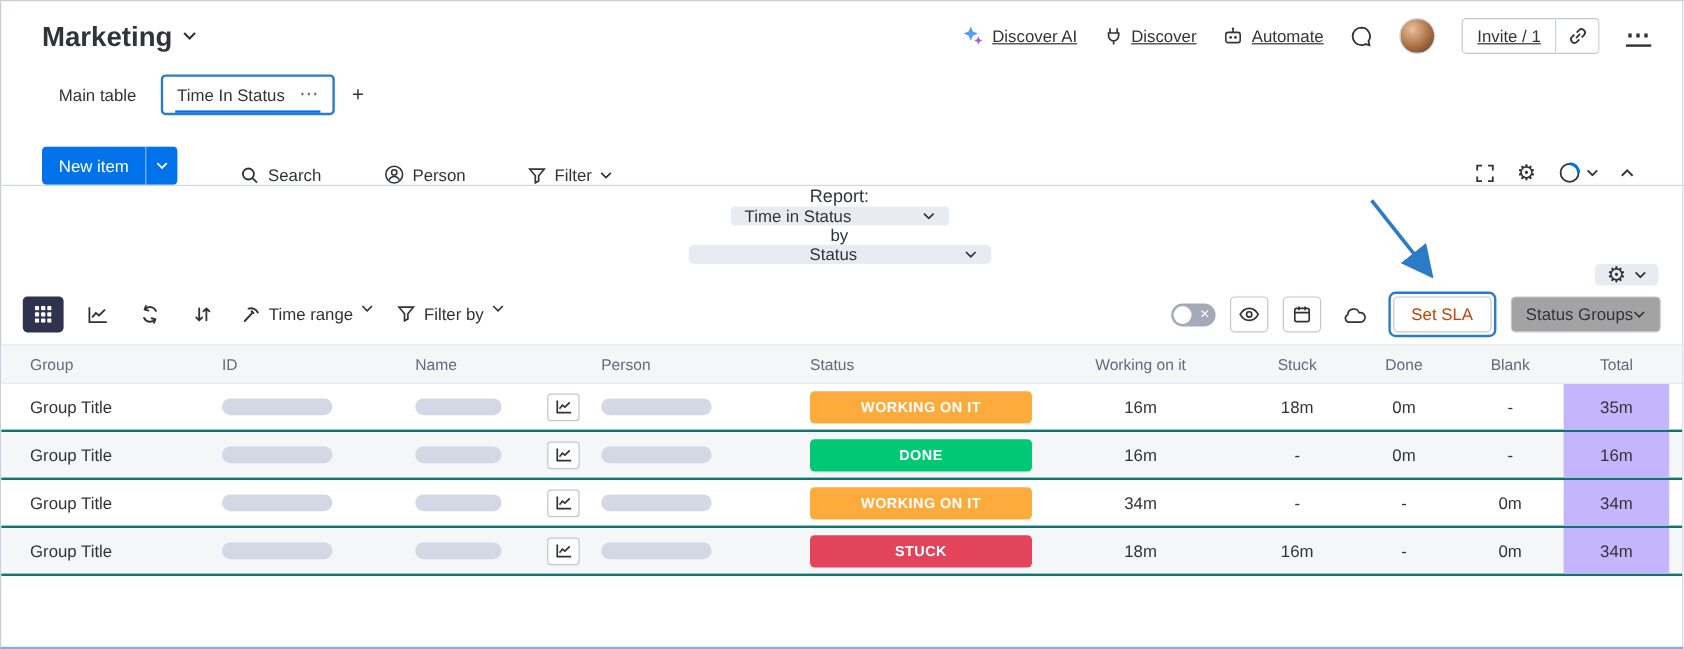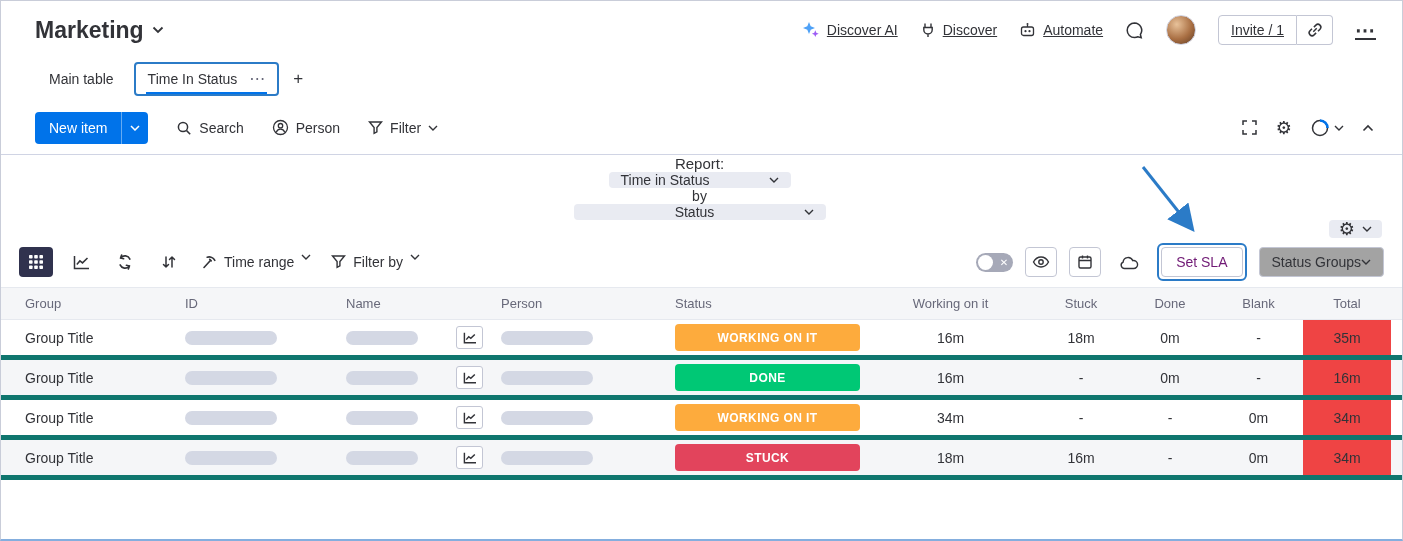--- a/index.html
+++ b/index.html
@@ -21,21 +21,21 @@
 
   
   .tabs-row { display:flex; align-items:center; padding:0 0 2px 34px; height:42px; }
   .tab { font-size:14px; padding:8px 14px; cursor:pointer; }
   .active-tab-box { border:2px solid #2b7bc7; border-radius:4px; margin-left:6px; padding:0 10px; }
   .active-tab-inner { display:flex; align-items:center; gap:12px; font-size:14px; padding:7px 2px 5px 2px; border-bottom:2px solid #0073ea; cursor:pointer; }
   .tab-more { color:#676879; font-size:16px; line-height:1; cursor:pointer; }
   .add-tab { font-size:17px; color:#323338; margin-left:14px; cursor:pointer; }
 
   
-  .board-toolbar { display:flex; align-items:center; height:54px; padding:0 28px 0 34px; border-bottom:1px solid #d0d4e4; }
+  .board-toolbar { display:flex; align-items:flex-end; height:54px; padding:0 40px 0 34px; border-bottom:1px solid #d0d4e4;gap:24px; }
   .new-item { display:flex; height:32px; border-radius:4px; overflow:hidden; cursor:pointer; }
   .new-item-main { background:#0073ea; color:#fff; font-size:14px; padding:0 14px; display:flex; align-items:center; }
   .new-item-arrow { background:#0073ea; border-left:1px solid rgba(255,255,255,.4); width:27px; display:flex; align-items:center; justify-content:center; }
   .tb-item { display:flex; align-items:center; gap:7px; font-size:14px; margin-left:28px; cursor:pointer; }
   .toolbar-right { margin-left:auto; display:flex; align-items:center; gap:18px; }
   .tr-icon { display:flex; align-items:center; gap:4px; cursor:pointer; }
   .gear-glyph { font-size:18px; line-height:1; }
 
   
   .report-bar { display:flex; align-items:center; height:82px; padding:0 20px 0 16px;flex-direction:column; }
@@ -51,37 +51,37 @@
   .view-toolbar { display:flex; align-items:center; height:50px; padding:0 18px; gap:12px; }
   .grid-btn { width:34px; height:30px; background:#30324e; border-radius:4px; display:flex; align-items:center; justify-content:center; cursor:pointer; }
   .icon-btn { width:32px; height:30px; display:flex; align-items:center; justify-content:center; cursor:pointer; border-radius:4px; }
   .bordered { border:1px solid #c3c6d4; background:#fff; }
   .chip { display:flex; gap:7px; font-size:14px; cursor:pointer; padding:0 4px; }
   .view-right { margin-left:auto; display:flex; align-items:center; gap:12px; }
   .toggle { width:37px; height:19px; border-radius:10px; background:#a6a9b8; position:relative; cursor:pointer; }
   .toggle-knob { position:absolute; left:2px; top:2px; width:15px; height:15px; border-radius:50%; background:#fff; }
   .toggle-x { position:absolute; right:5px; top:3px; color:#fff; font-size:10px; line-height:13px; }
   .sla-annot { border:2px solid #2b7bc7; border-radius:6px; padding:2px; }
-  .sla-btn { font-family:inherit; font-size:14px; color:#701a75; background:#fff; border:1px solid #c3c6d4; border-radius:4px; padding:6px 14px; cursor:pointer; }
+  .sla-btn { font-family:inherit; font-size:14px; color:#c2410c; background:#fff; border:1px solid #c3c6d4; border-radius:4px; padding:6px 14px; cursor:pointer; }
   .status-groups-btn { display:flex; align-items:center; gap:0; font-size:14px; background:#a3a3a3; border:1px solid #c3c6d4; border-radius:4px; padding:6px 12px; cursor:pointer; }
 
   
   .grid { display:grid; grid-template-columns:160px 161px 110px 45px 174px 190px 171px 90px 88px 89px 88px; align-items:center; padding-left:24px; }
   .thead { background:#f5f6f8; height:33px; font-size:13px; color:#676879; border-top:1px solid #e6e9ef; border-bottom:1px solid #e6e9ef; }
-  .trow { height:40px; font-size:14px; border-bottom:5px solid #0f766e; background:#fff; }
+  .trow { height:40px; font-size:14px; border-bottom:2px solid #0f766e; background:#fff; }
   .trow.alt { background:#f5f6f8; }
   .h-center { text-align:center; }
   .cell-num { text-align:center; }
   .pill { height:14px; border-radius:7px; background:#d4d8e4; }
   .pill-id { width:92px; }
   .pill-name { width:72px; }
   .pill-person { width:92px; }
   .chart-box { width:27px; height:23px; border:1px solid #c3c6d4; border-radius:3px; background:#fff; display:flex; align-items:center; justify-content:center; cursor:pointer; }
   .badge { width:185px; height:27px; border-radius:4px; color:#fff; font-size:12px; font-weight:700; letter-spacing:.4px; display:flex; align-items:center; justify-content:center; cursor:pointer; }
-  .cell-total { align-self:stretch; background:#ef4444; display:flex; align-items:center; justify-content:center; }
+  .cell-total { align-self:stretch; background:#c4b5fd; display:flex; align-items:center; justify-content:center; }
 
   .annot-arrow { position:absolute; left:1130px; top:158px; pointer-events:none; }
 </style>
 </head>
 <body>
 
 <div class="page">
 
   <svg class="annot-arrow" width="80" height="86" viewBox="0 0 80 86">
     <defs>

